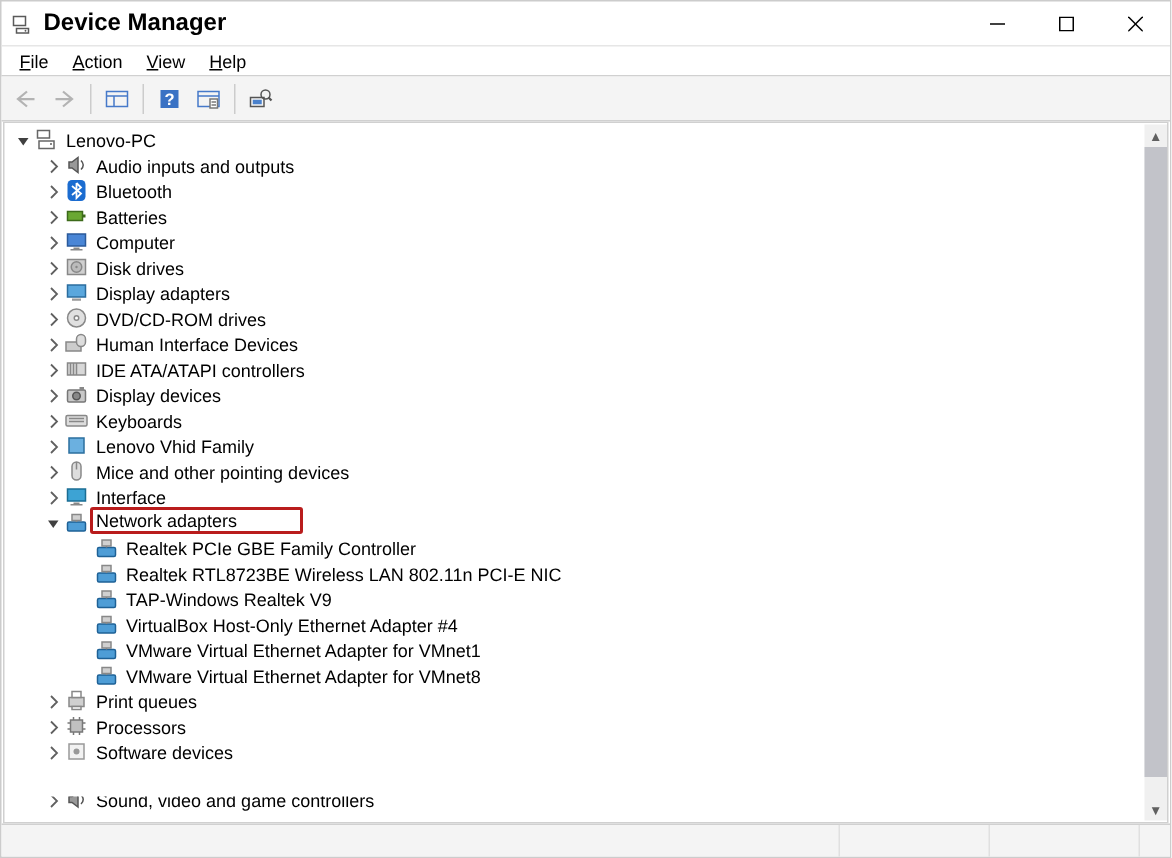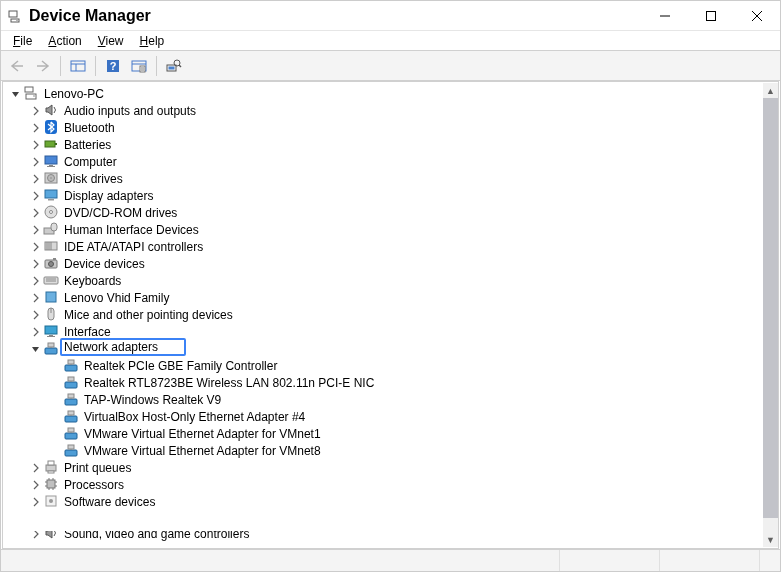--- a/index.html
+++ b/index.html
@@ -22,21 +22,21 @@
   .tdiv { width: 1px; height: 20px; background: #ccc; margin: 0 3px; }
   
   .content { flex: 1 1 auto; display: flex; overflow: hidden; position: relative; }
   .tree { flex: 1 1 auto; overflow: auto; padding: 2px 0; border: 1px solid #d0d0d0; margin: 0 1px; position: relative; }
   .scrollbar { position: absolute; right: 2px; top: 2px; bottom: 2px; width: 15px; background: #f0f0f0; }
   .scrollthumb { position: absolute; left: 0; right: 0; top: 15px; height: 420px; background: #c2c3c9; }
   .scrollbtn { position: absolute; left: 0; right: 0; height: 15px; display: flex; align-items: center; justify-content: center; color: #606060; font-size: 9px; }
   .scrollbtn.up { top: 0; }
   .scrollbtn.down { bottom: 0; }
   .tree-row { display: flex; align-items: flex-end; height: 17px; white-space: nowrap; padding-right: 20px; cursor: default; }
-  .tree-row.highlighted .label { border: 2px solid #3b82f6; padding: 0 26px 0 2px; margin-left: -2px; border-radius: 2px; }
+  .tree-row.highlighted .label { border: 2px solid #b91c1c; padding: 0 42px 0 2px; margin-left: -2px; border-radius: 2px; }
   .indent { display: inline-block; }
   .exp { width: 14px; height: 14px; display: flex; align-items: center; justify-content: center; color: #606060; font-size: 14px; line-height: 1; cursor: pointer; }
   .exp.none { visibility: hidden; }
   .ticon { width: 16px; height: 16px; margin-right: 3px; flex: 0 0 16px; display: flex; align-items: center; justify-content: center; }
   .label { padding: 0 2px; }
   
   .statusbar { height: 22px; border-top: 1px solid #d0d0d0; display: flex; background: #f4f4f4; }
   .sbcell { border-right: 1px solid #e0e0e0; height: 100%; }
   .sbcell.a { flex: 1 1 auto; }
   .sbcell.b { width: 100px; }
@@ -293,21 +293,21 @@
               <path d="M3 1 L7 5 L3 9" fill="none" stroke="#606060" stroke-width="1.2"></path>
             </svg>
           </span>
           <span class="ticon">
             <svg width="16" height="16" viewBox="0 0 16 16">
               <rect x="2" y="5" width="12" height="8" rx="1" fill="#c8c8c8" stroke="#777"></rect>
               <circle cx="8" cy="9" r="2.5" fill="#888" stroke="#555"></circle>
               <rect x="10" y="3" width="3" height="2" fill="#888"></rect>
             </svg>
           </span>
-          <span class="label">Device devices</span>
+          <span class="label">Display devices</span>
         </div>
         <div class="tree-row">
           <span class="indent" style="width: 26px;"></span>
           <span class="exp ">
             <svg width="10" height="10">
               <path d="M3 1 L7 5 L3 9" fill="none" stroke="#606060" stroke-width="1.2"></path>
             </svg>
           </span>
           <span class="ticon">
             <svg width="16" height="16" viewBox="0 0 16 16">

